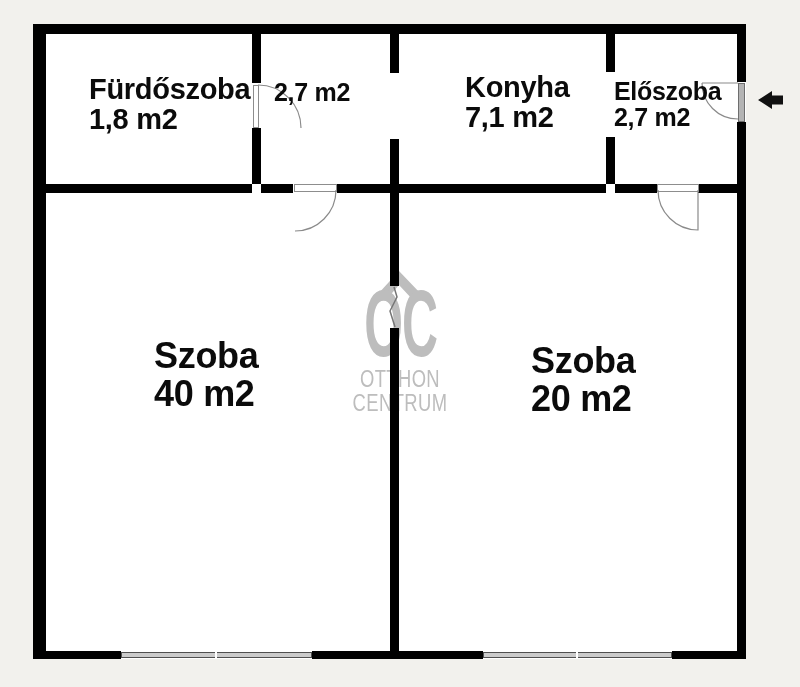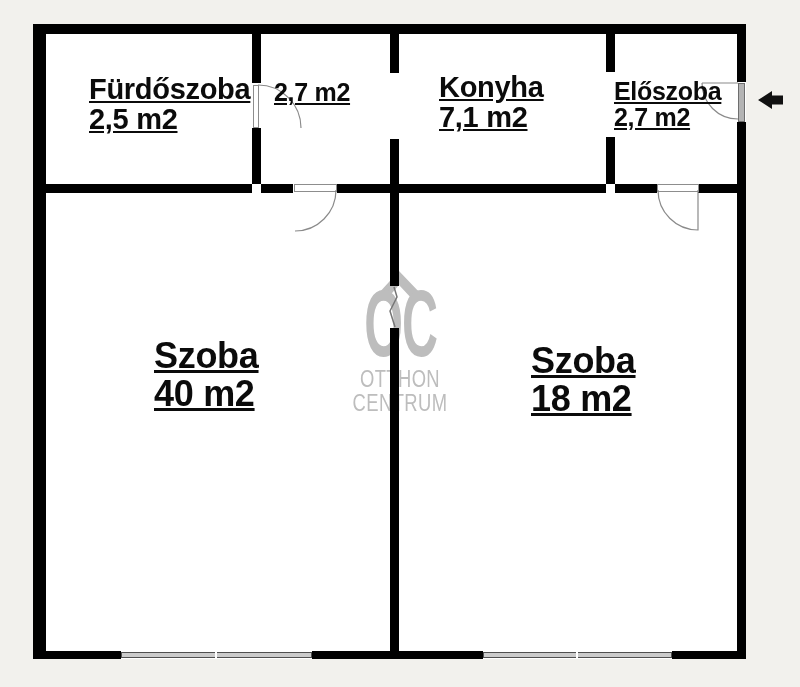--- a/index.html
+++ b/index.html
@@ -4,21 +4,21 @@
 <style>
   html,body{margin:0;padding:0;}
   body{font-family:"Liberation Sans",sans-serif;}
   #stage{position:relative;width:800px;height:687px;background:#f2f1ed;overflow:hidden;}
   #interior{position:absolute;left:33px;top:24px;width:713px;height:635px;background:#ffffff;}
   .wall{position:absolute;background:#000000;}
   .leaf{position:absolute;background:#ffffff;border:1px solid #8d8d8d;box-sizing:border-box;}
   .leaf-gray{position:absolute;background:#b4b4b4;border:1px solid #6e6e6e;box-sizing:border-box;}
   .window{position:absolute;background:#cbcbcb;border:1px solid #4f4f4f;box-sizing:border-box;}
   .wtick{position:absolute;background:#ffffff;}
-  .room-label{position:absolute;font-weight:bold;color:#0b0b0b;line-height:1.05;letter-spacing:-0.3px;white-space:nowrap;z-index:6;text-decoration:underline;}
+  .room-label{position:absolute;font-weight:bold;color:#0b0b0b;line-height:1.05;letter-spacing:-0.3px;white-space:nowrap;z-index:6;}
   .room-label span{display:block;}
   .fs-29{font-size:29px;}
   .fs-27{font-size:36px;}
   .fs-25{font-size:25px;}
   #watermark{position:absolute;left:0;top:0;width:800px;height:687px;z-index:2;}
   .wm-text{position:absolute;text-align:center;color:#bdbdbd;white-space:nowrap;transform-origin:center;}
   #wm-logo{left:336px;top:277px;width:120px;font-size:94px;font-weight:bold;line-height:1;transform:scaleX(0.53);letter-spacing:-2px;}
   #wm-line1{left:340px;top:368px;width:120px;font-size:23px;line-height:1;transform:scaleX(0.8);letter-spacing:0.5px;}
   #wm-line2{left:340px;top:392px;width:120px;font-size:23px;line-height:1;transform:scaleX(0.8);letter-spacing:0.5px;}
   #walls,#fixtures{position:absolute;left:0;top:0;z-index:3;}
@@ -87,35 +87,35 @@
     <path d="M258,85 A43,43 0 0 1 301,128" fill="none" stroke="#8a8a8a" stroke-width="1.2"></path>
     <path d="M336,190 A41,41 0 0 1 295,231" fill="none" stroke="#8a8a8a" stroke-width="1.2"></path>
     <path d="M658,190 A40,40 0 0 0 698,230 L698,190" fill="none" stroke="#8a8a8a" stroke-width="1.2"></path>
     <path d="M702,83 L738,83 M702,83 A36,36 0 0 0 738,119" fill="none" stroke="#8a8a8a" stroke-width="1.2"></path>
     <polyline points="394,287 397,297 390,311 395,327" fill="none" stroke="#767676" stroke-width="1.5"></polyline>
     <path d="M758,100 L772,91 L772,95.5 L783,95.5 L783,104.5 L772,104.5 L772,109 Z" fill="#111111"></path>
   </svg>
 
   <div class="room-label fs-29" style="left:89px;top:74px;">
     <span>Fürdőszoba</span>
-    <span>2,5 m2</span>
+    <span>1,8 m2</span>
   </div>
   <div class="room-label fs-25" style="left:274px;top:79px;">
     <span>2,7 m2</span>
   </div>
-  <div class="room-label fs-29" style="left:439px;top:72px;">
+  <div class="room-label fs-29" style="left:465px;top:72px;">
     <span>Konyha</span>
     <span>7,1 m2</span>
   </div>
   <div class="room-label fs-25" style="left:614px;top:78px;">
     <span>Előszoba</span>
     <span>2,7 m2</span>
   </div>
   <div class="room-label fs-27" style="left:154px;top:337px;">
     <span>Szoba</span>
     <span>40 m2</span>
   </div>
   <div class="room-label fs-27" style="left:531px;top:342px;">
     <span>Szoba</span>
-    <span>18 m2</span>
+    <span>20 m2</span>
   </div>
 
 </div>
 
 </body></html>

